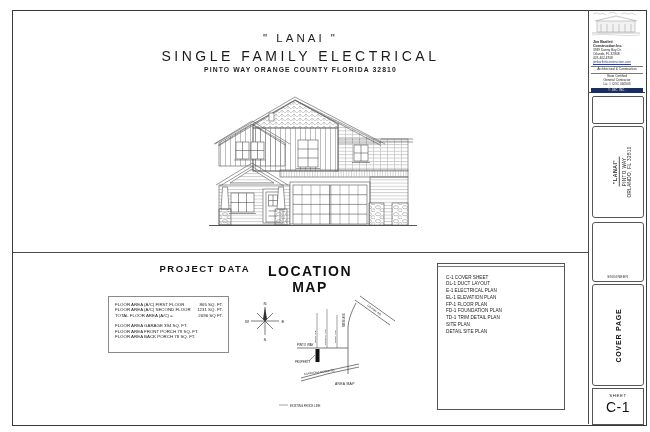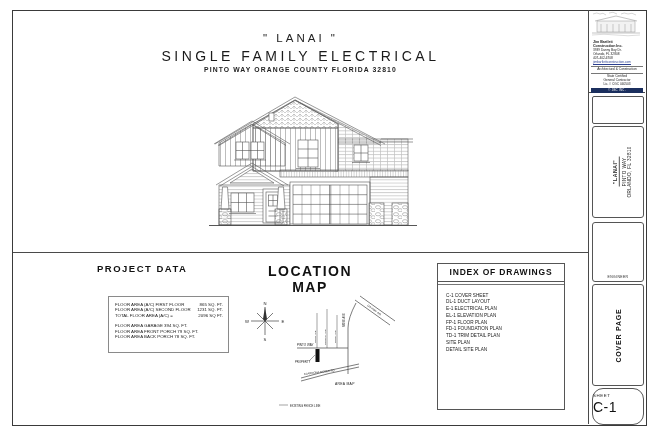--- a/index.html
+++ b/index.html
@@ -7,21 +7,21 @@
   .abs{position:absolute;}
   
   .sheet-border{left:12px;top:10px;width:633px;height:414px;border:1.5px solid #3a3a3a;}
   .sidebar-divider{left:588px;top:10px;width:0;height:414px;border-left:1px solid #4a4a4a;}
   .mid-divider{left:13px;top:252px;width:575px;height:0;border-top:1px solid #4a4a4a;}
   
   .t-name{left:13px;top:32px;width:575px;text-align:center;font-size:11.5px;letter-spacing:3px;color:#222;}
   .t-sub{left:13px;top:48px;width:575px;text-align:center;font-size:14px;letter-spacing:3.5px;color:#1a1a1a;}
   .t-addr{left:13px;top:66px;width:575px;text-align:center;font-size:6.8px;font-weight:bold;letter-spacing:1.1px;color:#222;}
   
-  .h-project{left:97px;top:263px;width:160px;text-align:left;font-size:9.5px;font-weight:600;letter-spacing:1.5px;color:#111;}
+  .h-project{left:90px;top:263px;width:160px;text-align:right;font-size:9.5px;font-weight:600;letter-spacing:1.5px;color:#111;}
   .h-location{left:250px;top:263px;width:120px;text-align:center;font-size:14px;font-weight:600;letter-spacing:1.5px;color:#111;}
   
   .pd-box{left:108px;top:296px;width:121px;height:57px;border:1px solid #8a8a8a;background:#fff;padding:5px 0 0 6px;box-sizing:border-box;}
   .pd-row{display:flex;width:108px;line-height:5.4px;}
   .pd-row .lab{font-size:4.4px;color:#222;flex:1;}
   .pd-row .val{font-size:4.4px;color:#222;text-align:right;width:30px;}
   .pd-gap{height:5px;}
   .pd-line{font-size:4.4px;line-height:5.4px;color:#222;}
   
   .idx-box{left:437px;top:263px;width:128px;height:147px;border:1px solid #555;background:#fff;box-sizing:border-box;}
@@ -41,21 +41,21 @@
   .sb-empty1{top:96px;height:26px;left:592px;width:50px;border:1px solid #555;border-radius:2px;background:#fff;}
   .sb-proj{top:126px;height:90px;left:592px;width:50px;border:1px solid #555;border-radius:3px;background:#fff;display:flex;align-items:center;justify-content:center;}
   .rot{transform:rotate(-90deg);white-space:nowrap;}
   .proj-inner{text-align:center;}
   .proj-name{font-size:5.2px;font-weight:bold;letter-spacing:0.5px;border-bottom:0.5px solid #555;padding:0 3px 1px 3px;display:inline-block;margin-bottom:1.5px;}
   .proj-line{font-size:4.6px;line-height:5.6px;letter-spacing:0.4px;}
   .sb-eng{top:222px;height:58px;left:592px;width:50px;border:1px solid #555;border-radius:3px;background:#fff;}
   .eng-label{position:absolute;bottom:2px;left:0;width:100%;text-align:center;font-size:3.4px;letter-spacing:0.4px;color:#222;}
   .sb-cover{top:284px;height:100px;left:592px;width:50px;border:1px solid #555;border-radius:3px;background:#fff;display:flex;align-items:center;justify-content:center;}
   .cover-label{font-size:7px;font-weight:600;letter-spacing:0.8px;color:#111;}
-  .sb-sheet{top:388px;height:35px;left:592px;width:50px;border:1px solid #555;border-radius:11px;background:#fff;text-align:left;}
+  .sb-sheet{top:388px;height:35px;left:592px;width:50px;border:1px solid #555;border-radius:0;background:#fff;text-align:center;}
   .sheet-label{font-size:4.4px;letter-spacing:0.6px;margin-top:4px;color:#222;}
   .sheet-num{font-size:14px;color:#111;margin-top:1px;letter-spacing:0.5px;}
   svg text{font-family:"Liberation Sans",sans-serif;fill:#222;}
 </style>
 </head>
 <body>
 
 <div class="abs sheet-border"></div>
 <div class="abs sidebar-divider"></div>
 <div class="abs mid-divider"></div>
@@ -242,21 +242,20 @@
   <text x="92" y="92" font-size="3.4" letter-spacing="0.3">AREA MAP</text>
   <text x="47" y="113.5" font-size="2.8">EXISTING FENCE LINE</text>
   <text x="102" y="34" font-size="2.8" transform="rotate(-90 102 34)">ROSE AVE</text>
   <text x="73" y="50" font-size="2.5" transform="rotate(-90 73 50)">GOLD AVE</text>
   <text x="83" y="52" font-size="2.5" transform="rotate(-90 83 52)">JORDAN AVE</text>
   <text x="93" y="50" font-size="2.5" transform="rotate(-90 93 50)">ROCK AVE</text>
   <text x="124" y="13" font-size="2.8" transform="rotate(36 124 13)">US HWY 441</text>
 </svg>
 
 <div class="abs idx-box">
-  <div class="idx-head">INDEX OF DRAWINGS</div>
   <div class="idx-rule"></div>
   <div class="idx-list">
     <span class="idx-item">C-1 COVER SHEET</span>
     <span class="idx-item">DL-1 DUCT LAYOUT</span>
     <span class="idx-item">E-1 ELECTRICAL PLAN</span>
     <span class="idx-item">EL-1 ELEVATION PLAN</span>
     <span class="idx-item">FP-1 FLOOR PLAN</span>
     <span class="idx-item">FD-1 FOUNDATION PLAN</span>
     <span class="idx-item">TD-1 TRIM DETAIL PLAN</span>
     <span class="idx-item">SITE PLAN</span>

